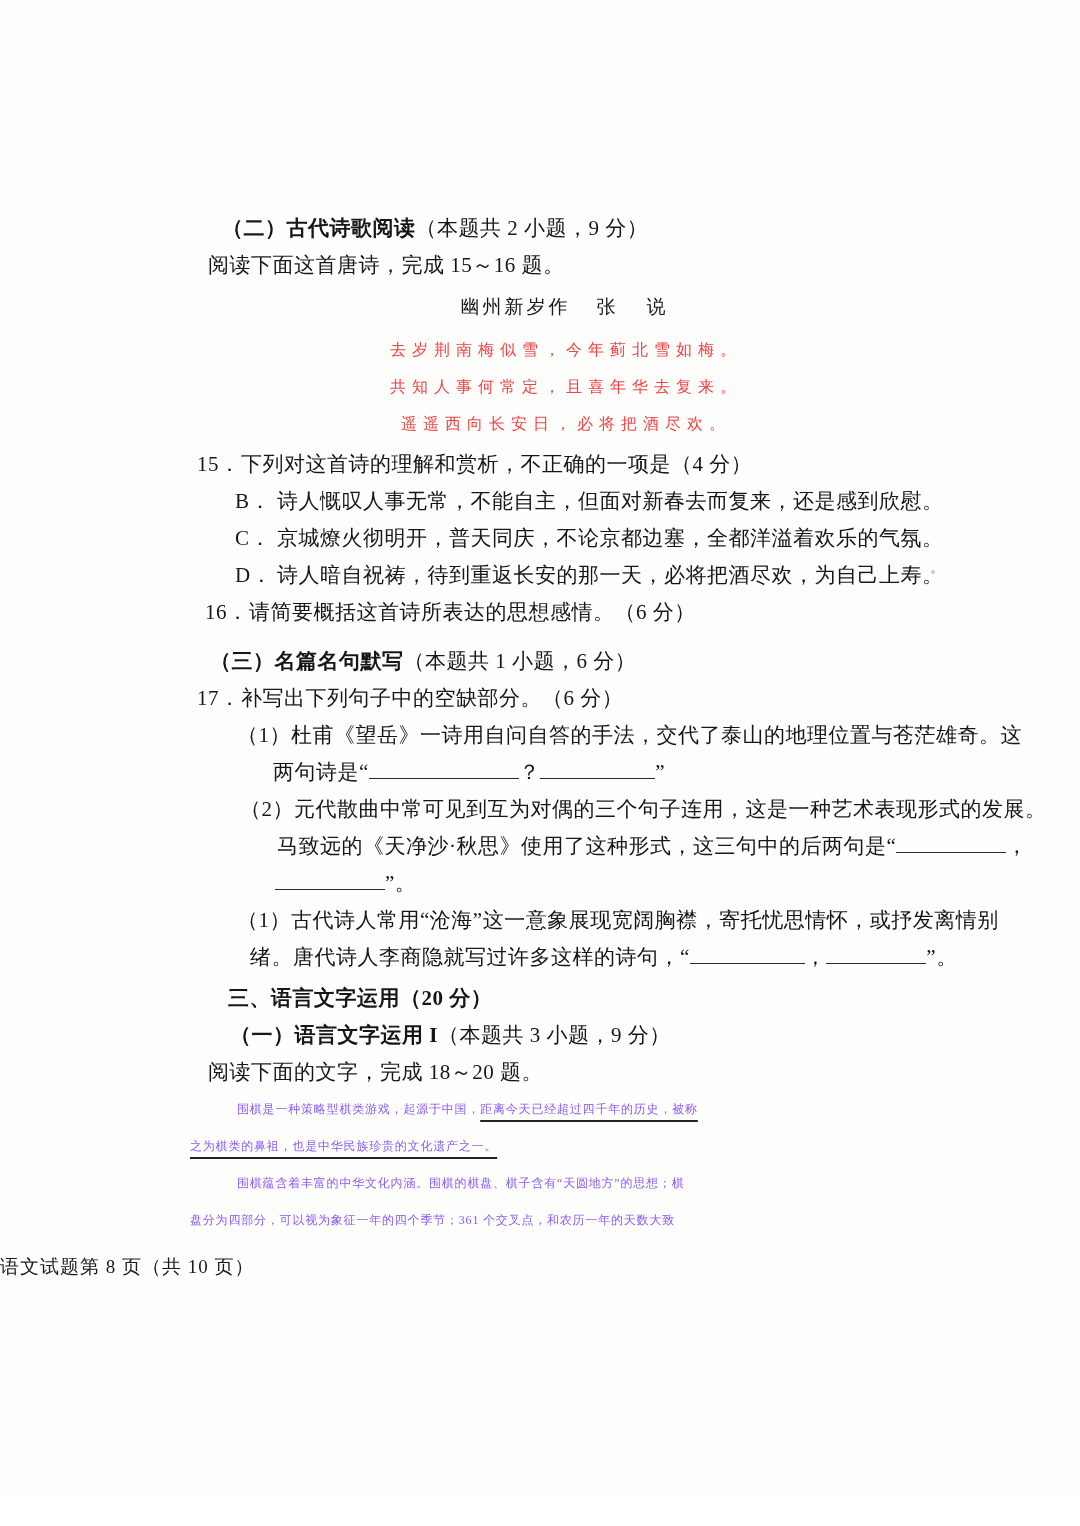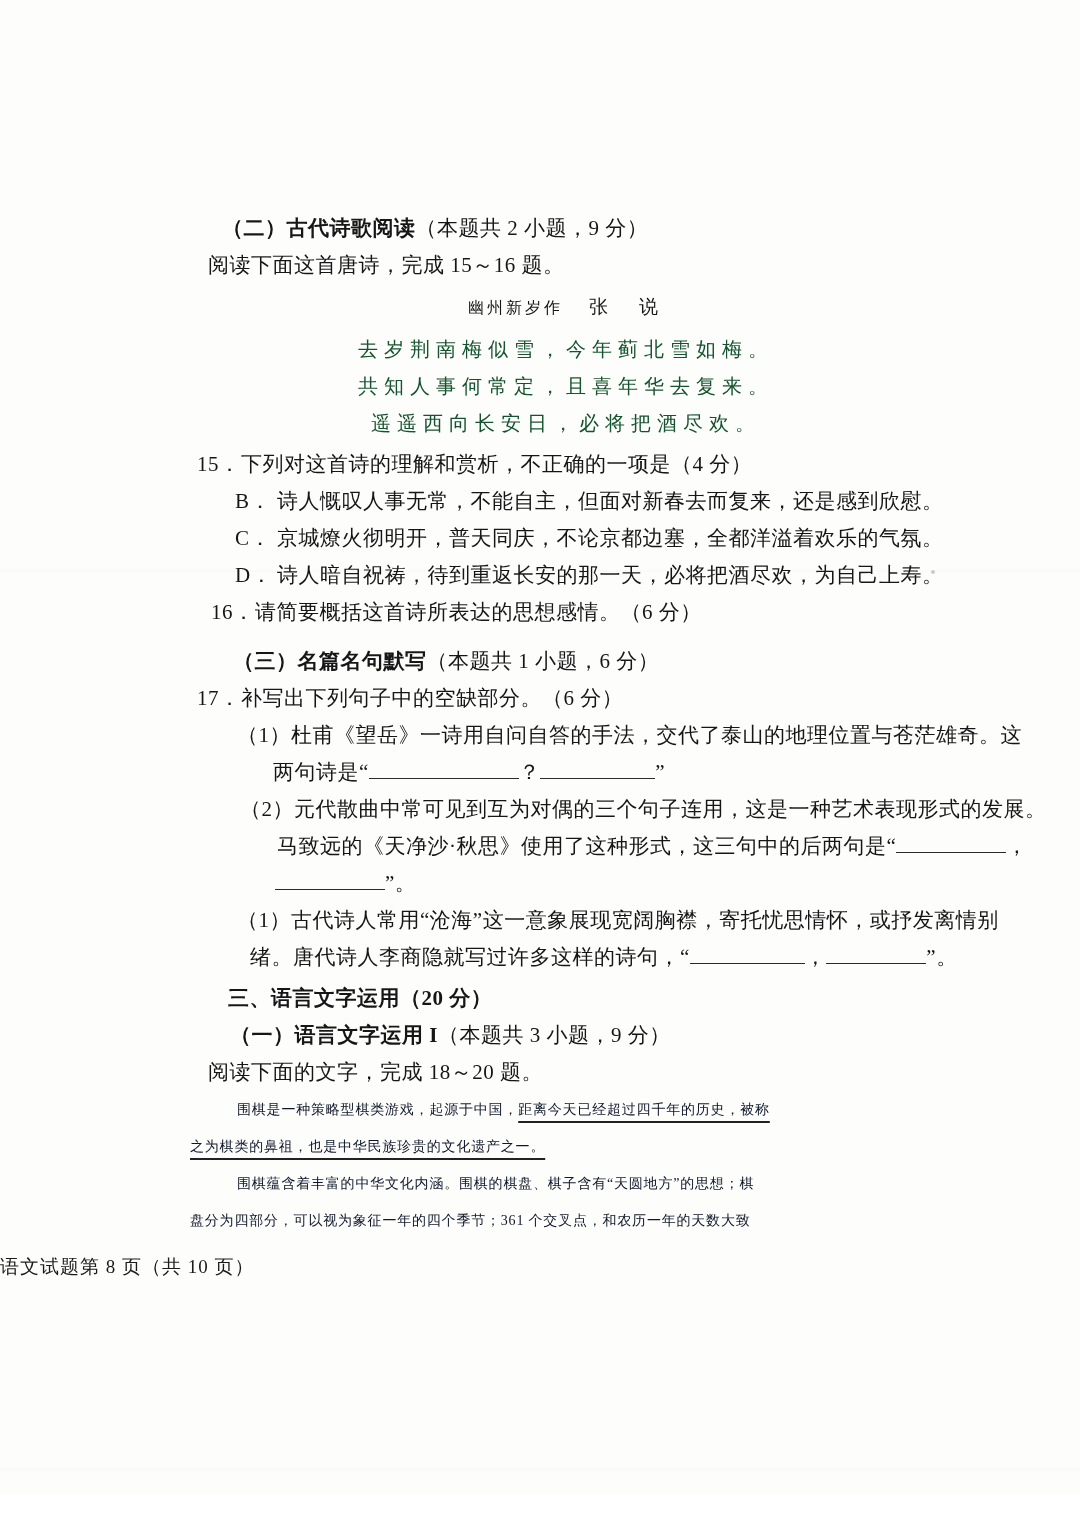--- a/index.html
+++ b/index.html
@@ -22,34 +22,34 @@
 
   .content{position:absolute;left:190px;top:210px;width:752px;}
   .line{
     height:37px;line-height:37px;
     white-space:nowrap;
     font-size:21px;
     letter-spacing:0.5px;
   }
   .bold{font-weight:bold;}
   .ml18{margin-left:18px;} .ml32{margin-left:32px;} .ml38{margin-left:38px;}
-  .ml40{margin-left:40px;} .ml43{margin-left:43px;font-family:Liberation Serif, serif;}
+  .ml40{margin-left:40px;} .ml43{margin-left:20px;font-family:Liberation Serif, serif;}
   .ml47{margin-left:47px;} .ml50{margin-left:50px;} .ml60{margin-left:60px;}
   .ml83{margin-left:83px;} .ml85{margin-left:85px;} .ml87{margin-left:87px;}
   .gap4{margin-top:4px;} .gap6{margin-top:6px;} .gap12{margin-top:12px;}
 
   .qnum{display:inline-block;min-width:44px;}
   .optlabel{display:inline-block;min-width:42px;margin-left:45px;}
 
   .center{text-align:center;}
-  .poem-title{font-size:16px;letter-spacing:3px;}
+  .poem-title{font-size:19px;letter-spacing:3px;}
   .poem-author{font-size:19px;letter-spacing:6px;margin-left:26px;}
-  .poem-line{font-size:20px;letter-spacing:6px;color:#14532d;}
+  .poem-line{font-size:16px;letter-spacing:6px;color:#ef4444;}
 
-  .kaiti{font-size:14px;letter-spacing:0.8px;color:#0f172a;}
+  .kaiti{font-size:12px;letter-spacing:0.8px;color:#8b5cf6;}
   .indent{padding-left:47px;}
   .uline{
     text-decoration:underline;
     text-underline-offset:7px;
     text-decoration-thickness:1.6px;
     text-decoration-color:#222;
   }
   .blank{
     display:inline-block;height:20px;
     border-bottom:1.6px solid #2a2a2a;
@@ -77,21 +77,21 @@
     <div class="line center gap4"><span class="poem-title">幽州新岁作</span><span class="poem-author">张　说</span></div>
     <div class="line center poem-line gap6">去岁荆南梅似雪，今年蓟北雪如梅。</div>
     <div class="line center poem-line">共知人事何常定，且喜年华去复来。</div>
     <div class="line center poem-line">遥遥西向长安日，必将把酒尽欢。</div>
 
     <div class="line gap4"><span class="qnum ml18" style="margin-left:7px;">15．</span><span>下列对这首诗的理解和赏析，不正确的一项是（4 分）</span></div>
     <div class="line"><span class="optlabel">B．</span><span>诗人慨叹人事无常，不能自主，但面对新春去而复来，还是感到欣慰。</span></div>
     <div class="line"><span class="optlabel">C．</span><span>京城燎火彻明开，普天同庆，不论京都边塞，全都洋溢着欢乐的气氛。</span></div>
     <div class="line"><span class="optlabel">D．</span><span>诗人暗自祝祷，待到重返长安的那一天，必将把酒尽欢，为自己上寿。</span></div>
 
-    <div class="line"><span class="qnum" style="margin-left:21px;">16．</span><span>请简要概括这首诗所表达的思想感情。（6 分）</span></div>
+    <div class="line"><span class="qnum" style="margin-left:15px;">16．</span><span>请简要概括这首诗所表达的思想感情。（6 分）</span></div>
 
     <div class="line ml43 gap12"><span class="bold">（三）名篇名句默写</span><span>（本题共 1 小题，6 分）</span></div>
     <div class="line"><span class="qnum" style="margin-left:7px;">17．</span><span>补写出下列句子中的空缺部分。（6 分）</span></div>
 
     <div class="line ml47">（1）杜甫《望岳》一诗用自问自答的手法，交代了泰山的地理位置与苍茫雄奇。这</div>
     <div class="line ml83"><span>两句诗是“</span><span class="blank b150"></span><span>？</span><span class="blank b115"></span><span>”</span></div>
 
     <div class="line ml50">（2）元代散曲中常可见到互为对偶的三个句子连用，这是一种艺术表现形式的发展。</div>
     <div class="line ml87"><span>马致远的《天净沙·秋思》使用了这种形式，这三句中的后两句是“</span><span class="blank b110"></span><span>，</span></div>
     <div class="line ml85"><span class="blank b110"></span><span>”。</span></div>

